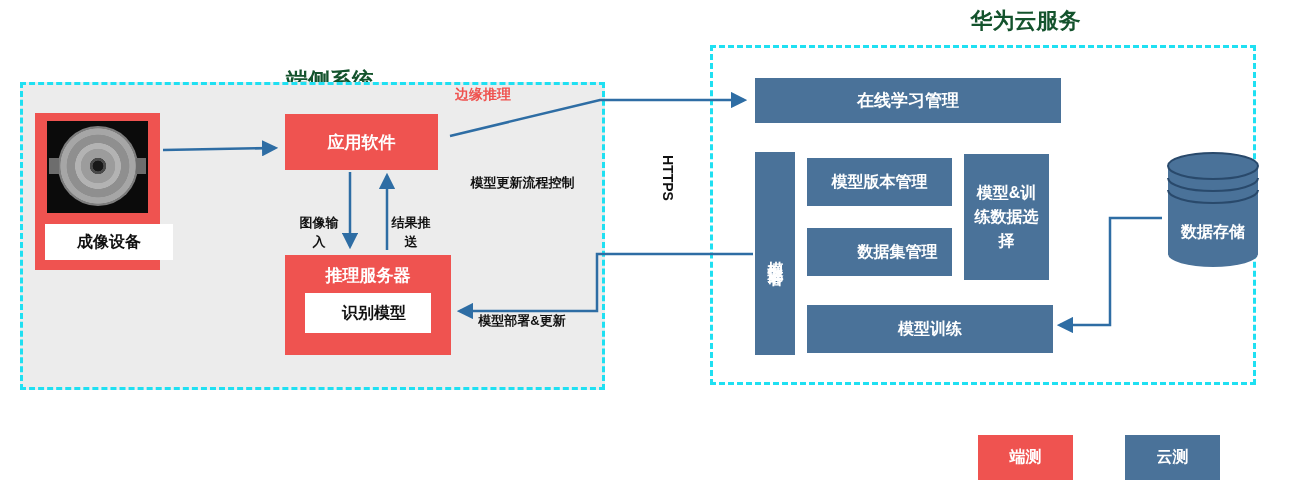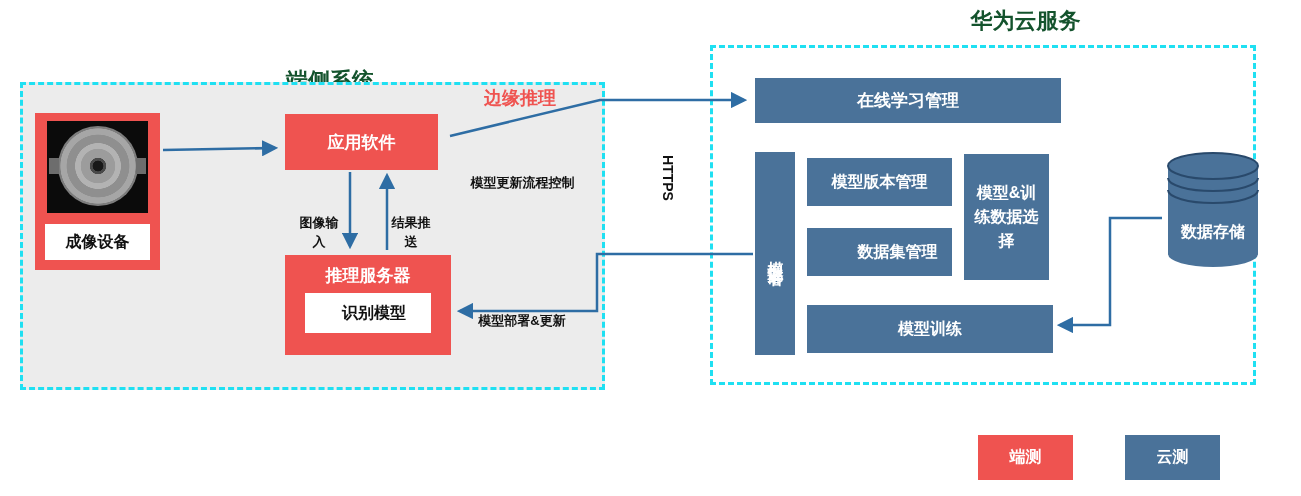--- a/index.html
+++ b/index.html
@@ -18,21 +18,21 @@
   .blue-box { background:var(--blue); color:#fff; }
 
   .center-label { display:flex; align-items:center; justify-content:center; text-align:center;
                   font-size:17px; font-weight:bold; }
 
   .white-inner { background:#fff; color:#111; display:flex; align-items:center; justify-content:center;
                  font-size:16px; font-weight:bold; }
 
   .small-note { font-size:13px; font-weight:bold; color:#111; text-align:center; line-height:1.45;margin-top:28px; }
 
-  .red-note { color:var(--red); font-size:18px; font-weight:bold; text-align:center; }
+  .red-note { color:var(--red); font-size:14px; font-weight:bold; text-align:left; }
 
   .vtext { writing-mode:vertical-rl; text-orientation:upright; letter-spacing:3px; }
   .vlatin { writing-mode:vertical-rl; font-size:14px; font-weight:bold; color:#111; }
 
   .photo { background:#0b0b0b; overflow:hidden; }
   .lens { position:absolute; left:11px; top:5px; width:80px; height:80px; border-radius:50%;
           background:radial-gradient(circle,
             #181818 0 9%, #4a4a4a 10% 14%, #9c9c9c 15% 30%, #b3b3b3 31% 40%,
             #8f8f8f 41% 55%, #a6a6a6 56% 66%, #7d7d7d 67% 80%, #575757 81% 100%); }
   .lens-tab { position:absolute; background:#6d6d6d; width:10px; height:16px; top:37px; }
@@ -57,21 +57,21 @@
   <div class="abs section-title" style="left:938px; top:6px; width:175px;">华为云服务</div>
 
   <div class="abs dashed-panel edge-panel" style="left:20px; top:82px; width:585px; height:308px;"></div>
 
   <div class="abs red-box" style="left:35px; top:113px; width:125px; height:157px;"></div>
   <div class="abs photo" style="left:47px; top:121px; width:101px; height:92px;">
     <div class="lens"></div>
     <div class="lens-tab" style="left:2px;"></div>
     <div class="lens-tab" style="right:2px;"></div>
   </div>
-  <div class="abs white-inner" style="left:45px; top:224px; width:105px; height:36px;">成像设备</div>
+  <div class="abs white-inner" style="left:45px; top:224px; width:128px; height:36px;">成像设备</div>
 
   <div class="abs red-box center-label" style="left:285px; top:114px; width:153px; height:56px;">应用软件</div>
 
   <div class="abs red-note" style="left:455px; top:86px; width:130px;">边缘推理</div>
 
   <div class="abs small-note" style="left:450px; top:146px; width:145px;">模型更新流程控制</div>
 
   <div class="abs small-note" style="left:298px; top:186px; width:42px;">图像输入</div>
   <div class="abs small-note" style="left:390px; top:186px; width:42px;">结果推送</div>
 

